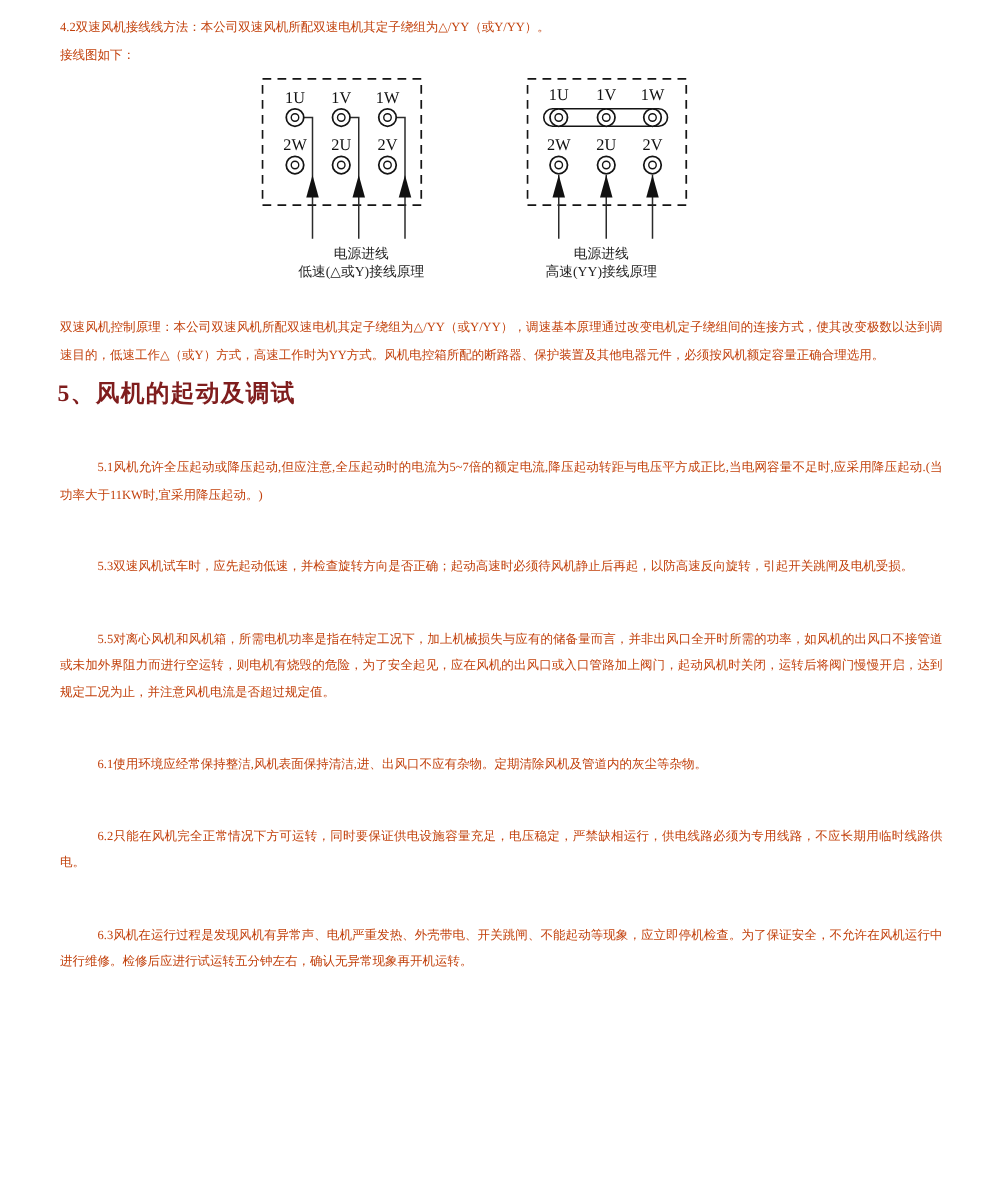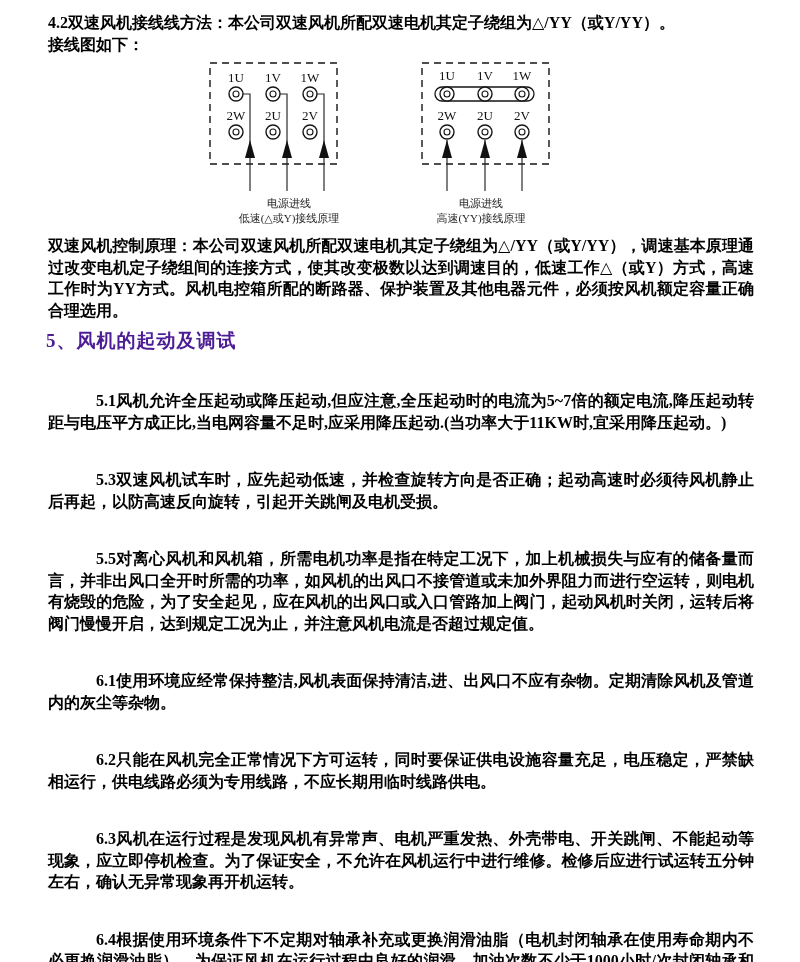--- a/index.html
+++ b/index.html
@@ -1,24 +1,24 @@
 <!DOCTYPE html>
 <html><head>
 <meta charset="utf-8">
 <style>
   * { margin:0; padding:0; box-sizing:border-box; }
   body {
     width:800px; height:962px; background:#ffffff; overflow:hidden;
     font-family:"Liberation Serif","DejaVu Serif",serif; color:#161616;
   }
   .page { width:800px; height:962px; padding:12px 46px 0 48px; background:#fff; }
-  .para { font-size:16px; line-height:21.5px; text-align:justify; color:#000000;font-weight:bold; }
+  .para { font-size:10px; line-height:21.5px; text-align:justify; color:#c2410c; }
   .indent { text-indent:3em;margin-top:36px; }
-  .heading { font-size:19px; font-weight:700; color:#4c1d95; margin:7px 0 6px -2px; letter-spacing:1px; }
-  .diagram-row { display:flex; margin:7px 0 9px 161px; gap:52px; }
+  .heading { font-size:19px; font-weight:700; color:#7f1d1d; margin:7px 0 6px -2px; letter-spacing:1px; }
+  .diagram-row { display:flex; margin:7px 0 26px 161px; gap:52px; }
   .figure { display:flex; flex-direction:column; width:160px; }
   .caption { font-size:11px; line-height:15px; text-align:center; color:#1f1f1f; margin-top:2px; }
   .caption-right { transform:translateX(-20px); }
   .dashbox { fill:none; stroke:#151515; stroke-width:1.4; stroke-dasharray:7 5; }
   .bus { fill:none; stroke:#151515; stroke-width:1.3; }
   .term-o { fill:#ffffff; stroke:#151515; stroke-width:1.4; }
   .term-i { fill:#ffffff; stroke:#151515; stroke-width:1.1; }
   .wire { fill:none; stroke:#2b2b2b; stroke-width:1.2; }
   .arrow { fill:#111111; stroke:none; }
   .tlabel { font-family:"Liberation Serif","DejaVu Serif",serif; font-size:13px; text-anchor:middle; fill:#111; }
@@ -137,15 +137,14 @@
   <p class="para">双速风机控制原理：本公司双速风机所配双速电机其定子绕组为△/YY（或Y/YY），调速基本原理通过改变电机定子绕组间的连接方式，使其改变极数以达到调速目的，低速工作△（或Y）方式，高速工作时为YY方式。风机电控箱所配的断路器、保护装置及其他电器元件，必须按风机额定容量正确合理选用。</p>
 
   <h2 class="heading">5、风机的起动及调试</h2>
   <p class="para indent">5.1风机允许全压起动或降压起动,但应注意,全压起动时的电流为5~7倍的额定电流,降压起动转距与电压平方成正比,当电网容量不足时,应采用降压起动.(当功率大于11KW时,宜采用降压起动。)</p>
   <p class="para indent">5.3双速风机试车时，应先起动低速，并检查旋转方向是否正确；起动高速时必须待风机静止后再起，以防高速反向旋转，引起开关跳闸及电机受损。</p>
   <p class="para indent">5.5对离心风机和风机箱，所需电机功率是指在特定工况下，加上机械损失与应有的储备量而言，并非出风口全开时所需的功率，如风机的出风口不接管道或未加外界阻力而进行空运转，则电机有烧毁的危险，为了安全起见，应在风机的出风口或入口管路加上阀门，起动风机时关闭，运转后将阀门慢慢开启，达到规定工况为止，并注意风机电流是否超过规定值。</p>
 
   <p class="para indent">6.1使用环境应经常保持整洁,风机表面保持清洁,进、出风口不应有杂物。定期清除风机及管道内的灰尘等杂物。</p>
   <p class="para indent">6.2只能在风机完全正常情况下方可运转，同时要保证供电设施容量充足，电压稳定，严禁缺相运行，供电线路必须为专用线路，不应长期用临时线路供电。</p>
   <p class="para indent">6.3风机在运行过程是发现风机有异常声、电机严重发热、外壳带电、开关跳闸、不能起动等现象，应立即停机检查。为了保证安全，不允许在风机运行中进行维修。检修后应进行试运转五分钟左右，确认无异常现象再开机运转。</p>
-  <p class="para indent">6.4根据使用环境条件下不定期对轴承补充或更换润滑油脂（电机封闭轴承在使用寿命期内不必更换润滑油脂），为保证风机在运行过程中良好的润滑，加油次数不少于1000小时/次封闭轴承和电机轴承，加油用ZL-3锂基润滑油脂填充轴承内外圈的2/3。严禁缺油运转。</p>
 
 </div>
 
 </body></html>

